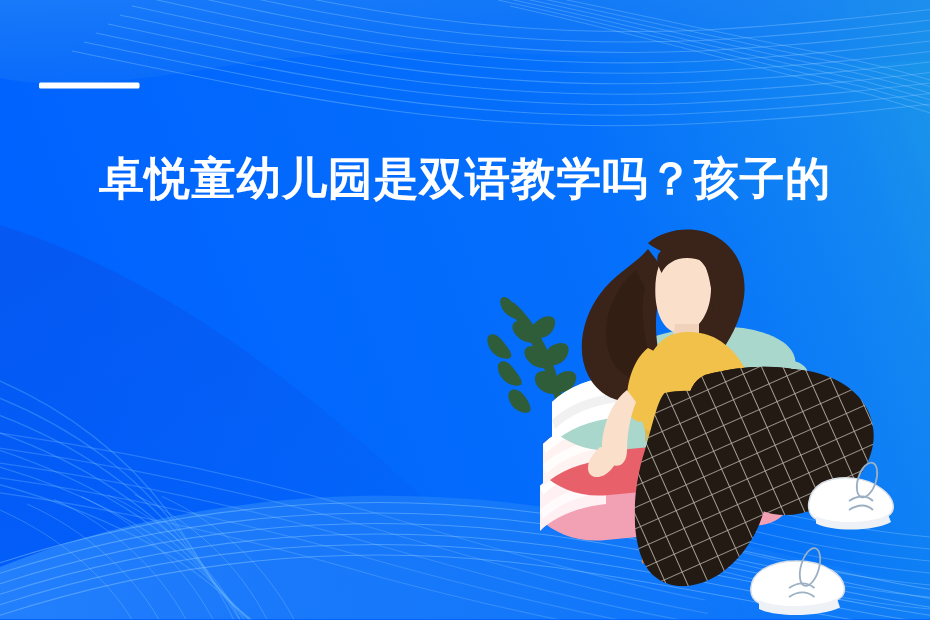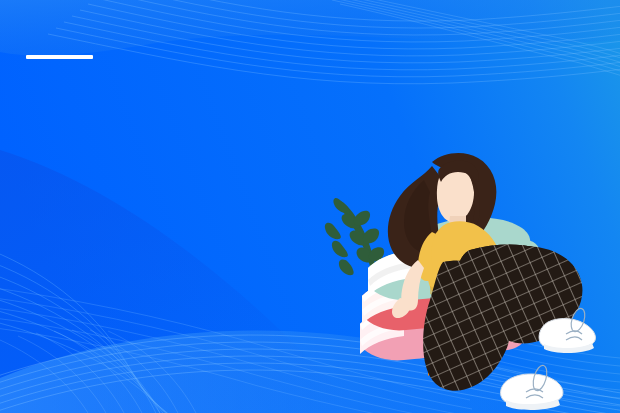--- a/index.html
+++ b/index.html
@@ -312,14 +312,15 @@
       <g fill="none" stroke="#9BB0C4" stroke-width="1.2">
         <ellipse cx="540" cy="378" rx="6" ry="13" transform="rotate(16 540 378)"></ellipse>
         <path d="M526,392 C532,388 538,388 543,392"></path>
         <path d="M526,398 C532,394 538,394 543,398"></path>
       </g>
     </g>
   </svg>
 
   <div id="accent-rule"></div>
 
+  <div id="title">卓悦童幼儿园是双语教学吗？孩子的</div>
 
 </div>
 
 </body></html>

